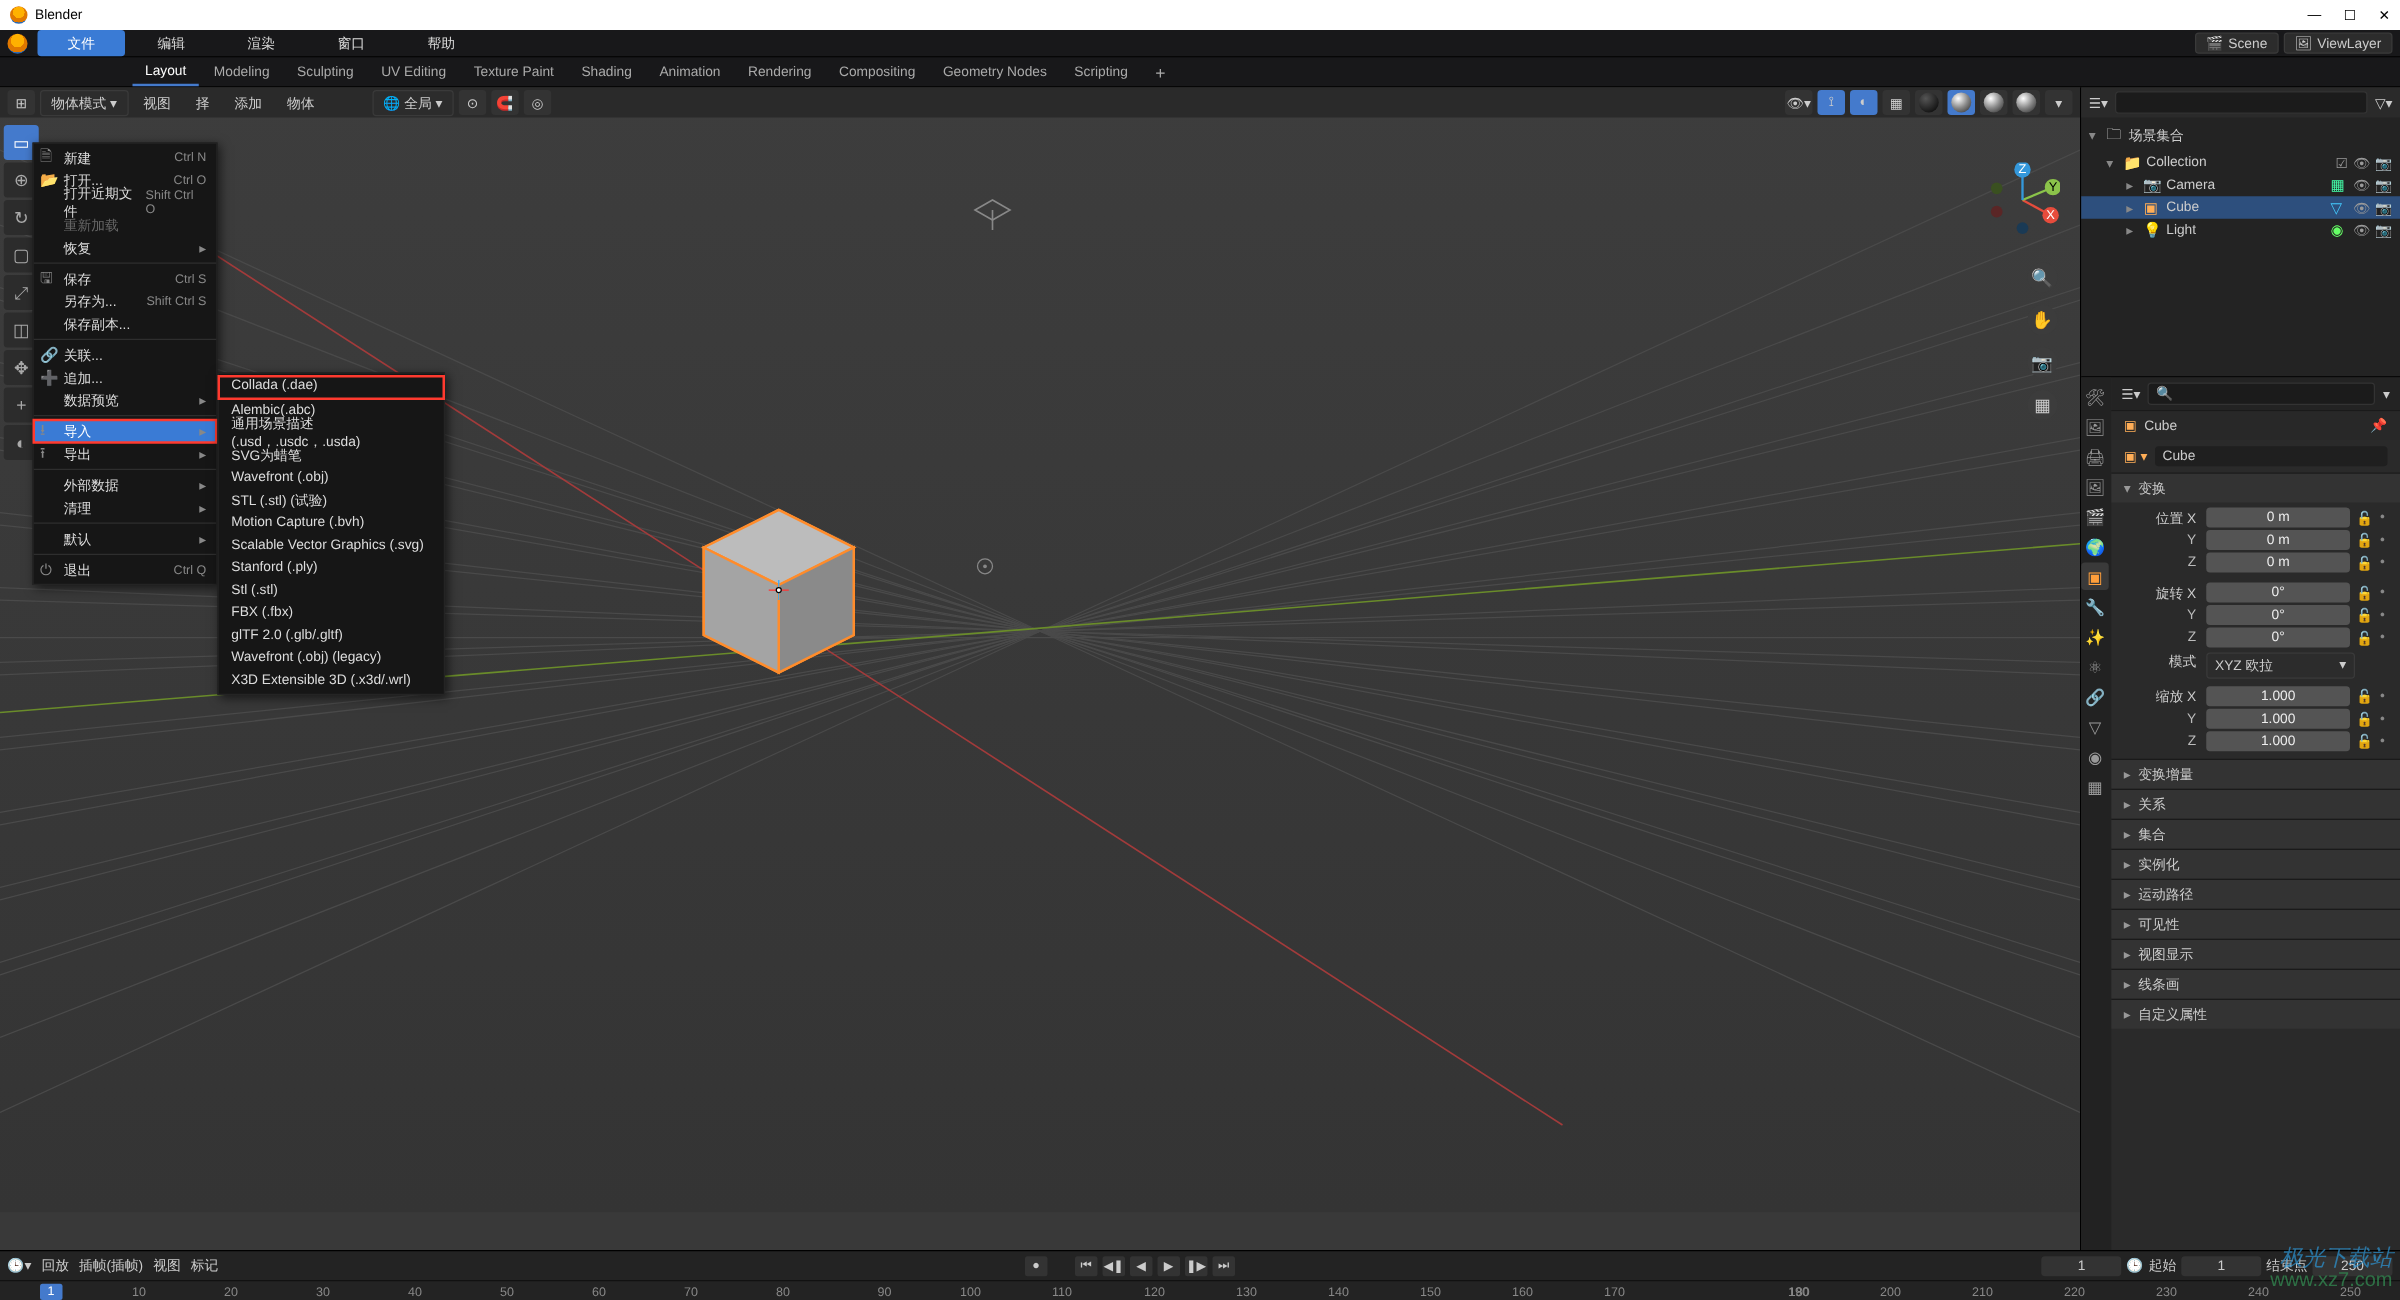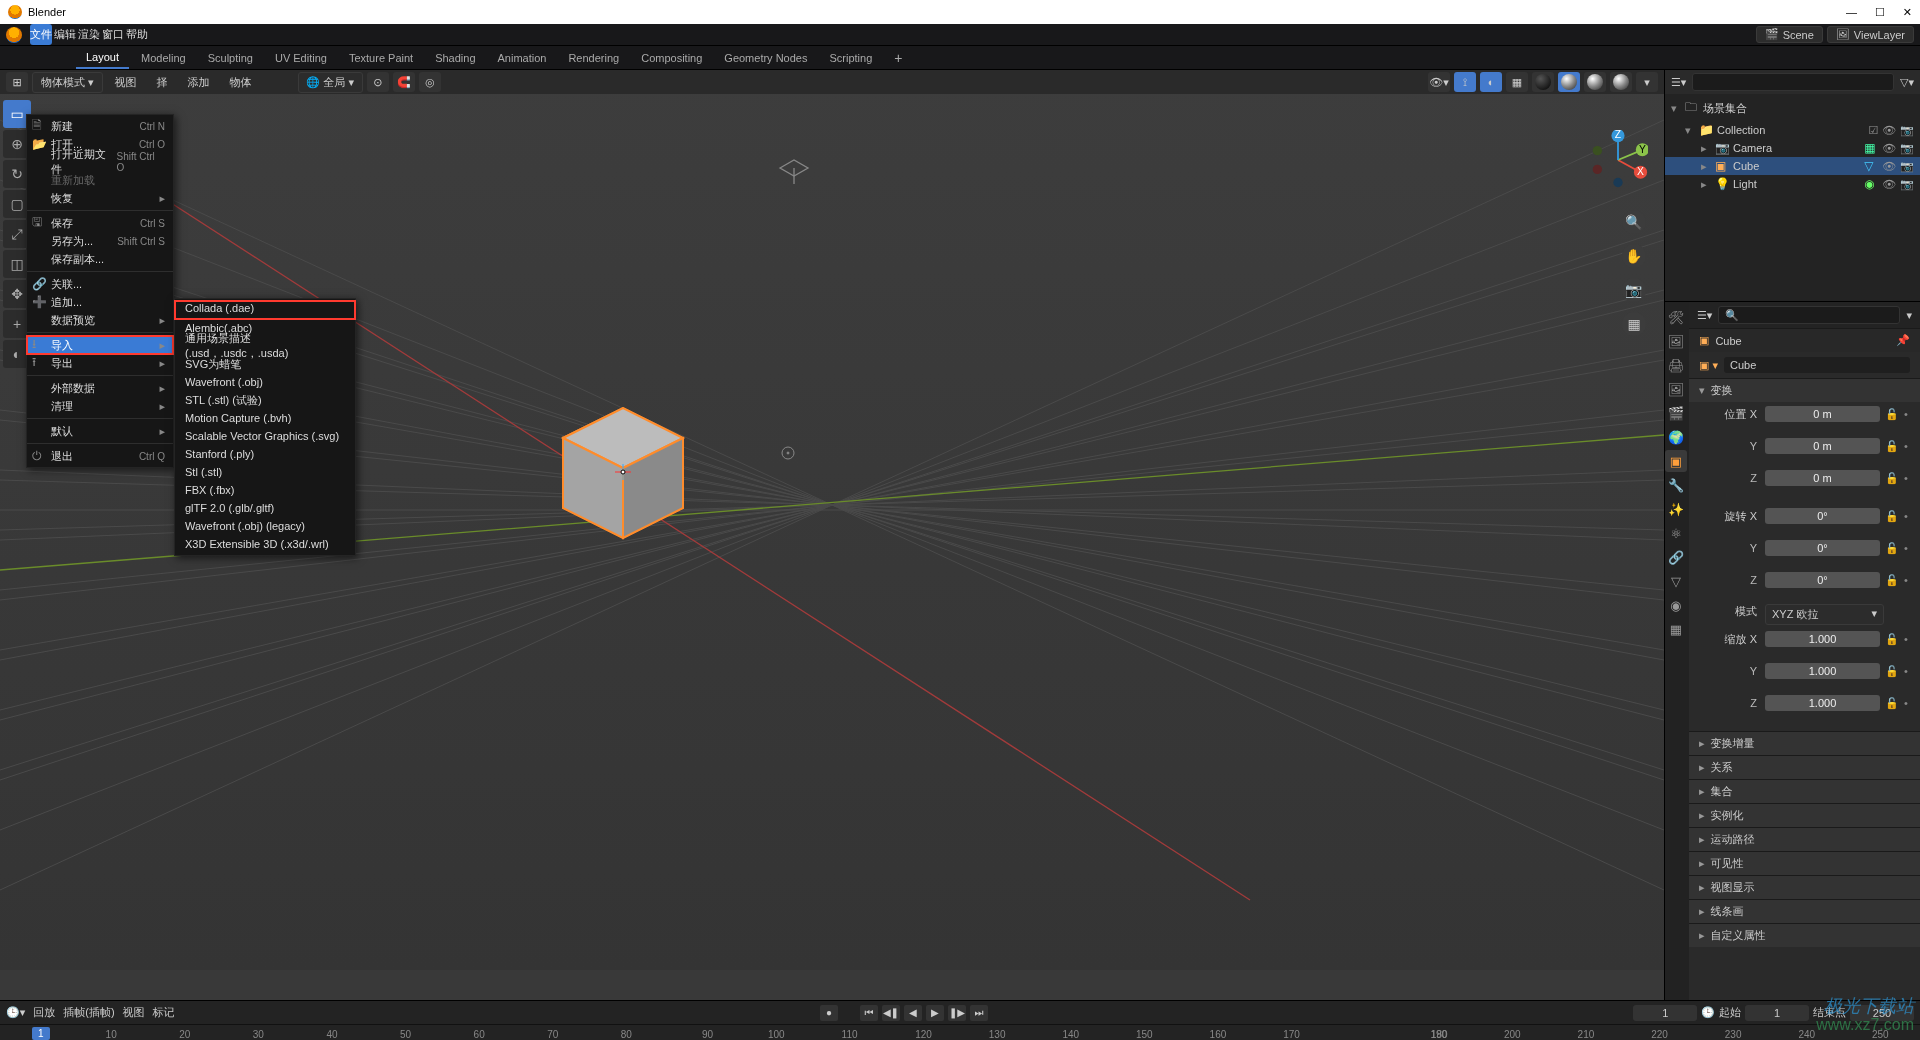--- a/index.html
+++ b/index.html
@@ -3,26 +3,26 @@
 <meta charset="utf-8">
 <style>
 * { margin: 0; padding: 0; box-sizing: border-box; font-family: "Segoe UI", Arial, sans-serif; font-size: 11px; user-select: none; }
 body { background: #161616; color: #ccc; width: 1920px; height: 1040px; overflow: hidden; position: relative; }
 .titlebar { background: #fff; height: 24px; display: flex; align-items: center; padding: 0 8px; color: #000; justify-content: space-between; }
 .titlebar .left { display: flex; align-items: center; gap: 6px; }
 .titlebar .logo { width: 14px; height: 14px; background: radial-gradient(circle at 50% 35%, #ffb100 40%, #e07800 41% 70%, #2969b5 71%); border-radius: 50%; }
 .titlebar .btns { display: flex; gap: 18px; font-size: 14px; font-family: Arial; }
 .topbar { background: #18181a; height: 22px; display: flex; align-items: center; padding: 0 6px; gap: 2px; border-bottom: 1px solid #000; }
 .topbar .blender-logo { width: 16px; height: 16px; background: radial-gradient(circle at 50% 35%, #ffb100 40%, #e07800 41% 70%, #2969b5 71%); border-radius: 50%; margin-right: 6px; }
-.topbar .menu-item { padding: 3px 0; color: #ddd; cursor: pointer; border-radius: 3px; }
+.topbar .menu-item { padding: 3px 24px; color: #ddd; cursor: pointer; border-radius: 3px; }
 .topbar .menu-item.active { background: #3a7bd5; color: #fff; }
 .topbar .spacer { flex: 1; }
 .topbar .rbox { display: flex; align-items: center; gap: 4px; }
 .topbar .field { background: #2c2c2c; border: 1px solid #3a3a3a; padding: 1px 8px; border-radius: 3px; color: #ccc; display: flex; align-items: center; gap: 4px; }
-.wstabs { background: #18181a; height: 24px; display: flex; align-items: center; padding-left: 76px; gap: 2px; border-bottom: 1px solid #000; }
+.wstabs { background: #18181a; height: 24px; display: flex; align-items: center; padding-left: 106px; gap: 2px; border-bottom: 1px solid #000; }
 .wstab { padding: 4px 10px; color: #aaa; cursor: pointer; }
 .wstab.active { color: #fff; border-bottom: 2px solid #447acc; }
 .wstab.plus { font-size: 14px; }
 .main { display: flex; height: calc(100% - 24px - 22px - 24px - 24px - 16px); }
 .viewport { flex: 1; position: relative; background: #393939; overflow: hidden; }
 .vp-header { position: absolute; top: 0; left: 0; right: 0; height: 24px; background: #2a2a2a; display: flex; align-items: center; padding: 0 6px; gap: 4px; z-index: 5; }
 .vp-header .mode { background: #2c2c2c; border: 1px solid #3a3a3a; padding: 2px 8px; border-radius: 3px; }
 .vp-header .menu { padding: 2px 8px; color: #ccc; }
 .vp-header .sp { flex: 1; }
 .vp-header .icon-btn { width: 22px; height: 20px; background: #333; border-radius: 3px; display: flex; align-items: center; justify-content: center; color: #ccc; }
@@ -73,21 +73,21 @@
 .props-tabs .pt.active { background: #3a3a3a; color: #ff9f3b; }
 .props-body { flex: 1; overflow: auto; }
 .props-body .phdr { background: #232323; padding: 4px 8px; display: flex; align-items: center; gap: 6px; border-bottom: 1px solid #1a1a1a; }
 .props-body .phdr input { flex: 1; background: #1b1b1b; border: 1px solid #333; border-radius: 3px; padding: 2px 6px; color: #ccc; }
 .props-body .obj-row { padding: 5px 10px; display: flex; align-items: center; gap: 6px; background: #282828; }
 .props-body .obj-row .pin { margin-left: auto; color: #888; }
 .section { border-top: 1px solid #1a1a1a; }
 .section .sec-hdr { background: #333; padding: 4px 10px; display: flex; align-items: center; gap: 6px; cursor: pointer; }
 .section .sec-hdr .chev { color: #999; }
 .section .sec-body { padding: 4px 6px; }
-.prop-row { display: flex; align-items: center; gap: 4px; margin-bottom: 16px; }
+.prop-row { display: flex; align-items: center; gap: 4px; margin-bottom: 2px; }
 .prop-row .lbl { width: 66px; text-align: right; color: #bbb; padding-right: 4px; }
 .prop-row .val { flex: 1; background: #545454; border-radius: 3px; text-align: center; padding: 2px 0; color: #eee; }
 .prop-row .lock { width: 16px; color: #888; text-align: center; }
 .prop-row .dot { width: 10px; color: #888; }
 .prop-row.head .lbl { color: #ccc; }
 .mode-row { display: flex; gap: 4px; margin: 4px 0 6px 0; }
 .mode-row .ml { width: 66px; text-align: right; padding-right: 4px; }
 .mode-row .msel { flex: 1; background: #2c2c2c; border: 1px solid #3a3a3a; border-radius: 3px; padding: 2px 6px; display: flex; justify-content: space-between; }
 
 .timeline { height: 24px; background: #232323; display: flex; align-items: center; padding: 0 6px; gap: 8px; border-top:1px solid #000;}

